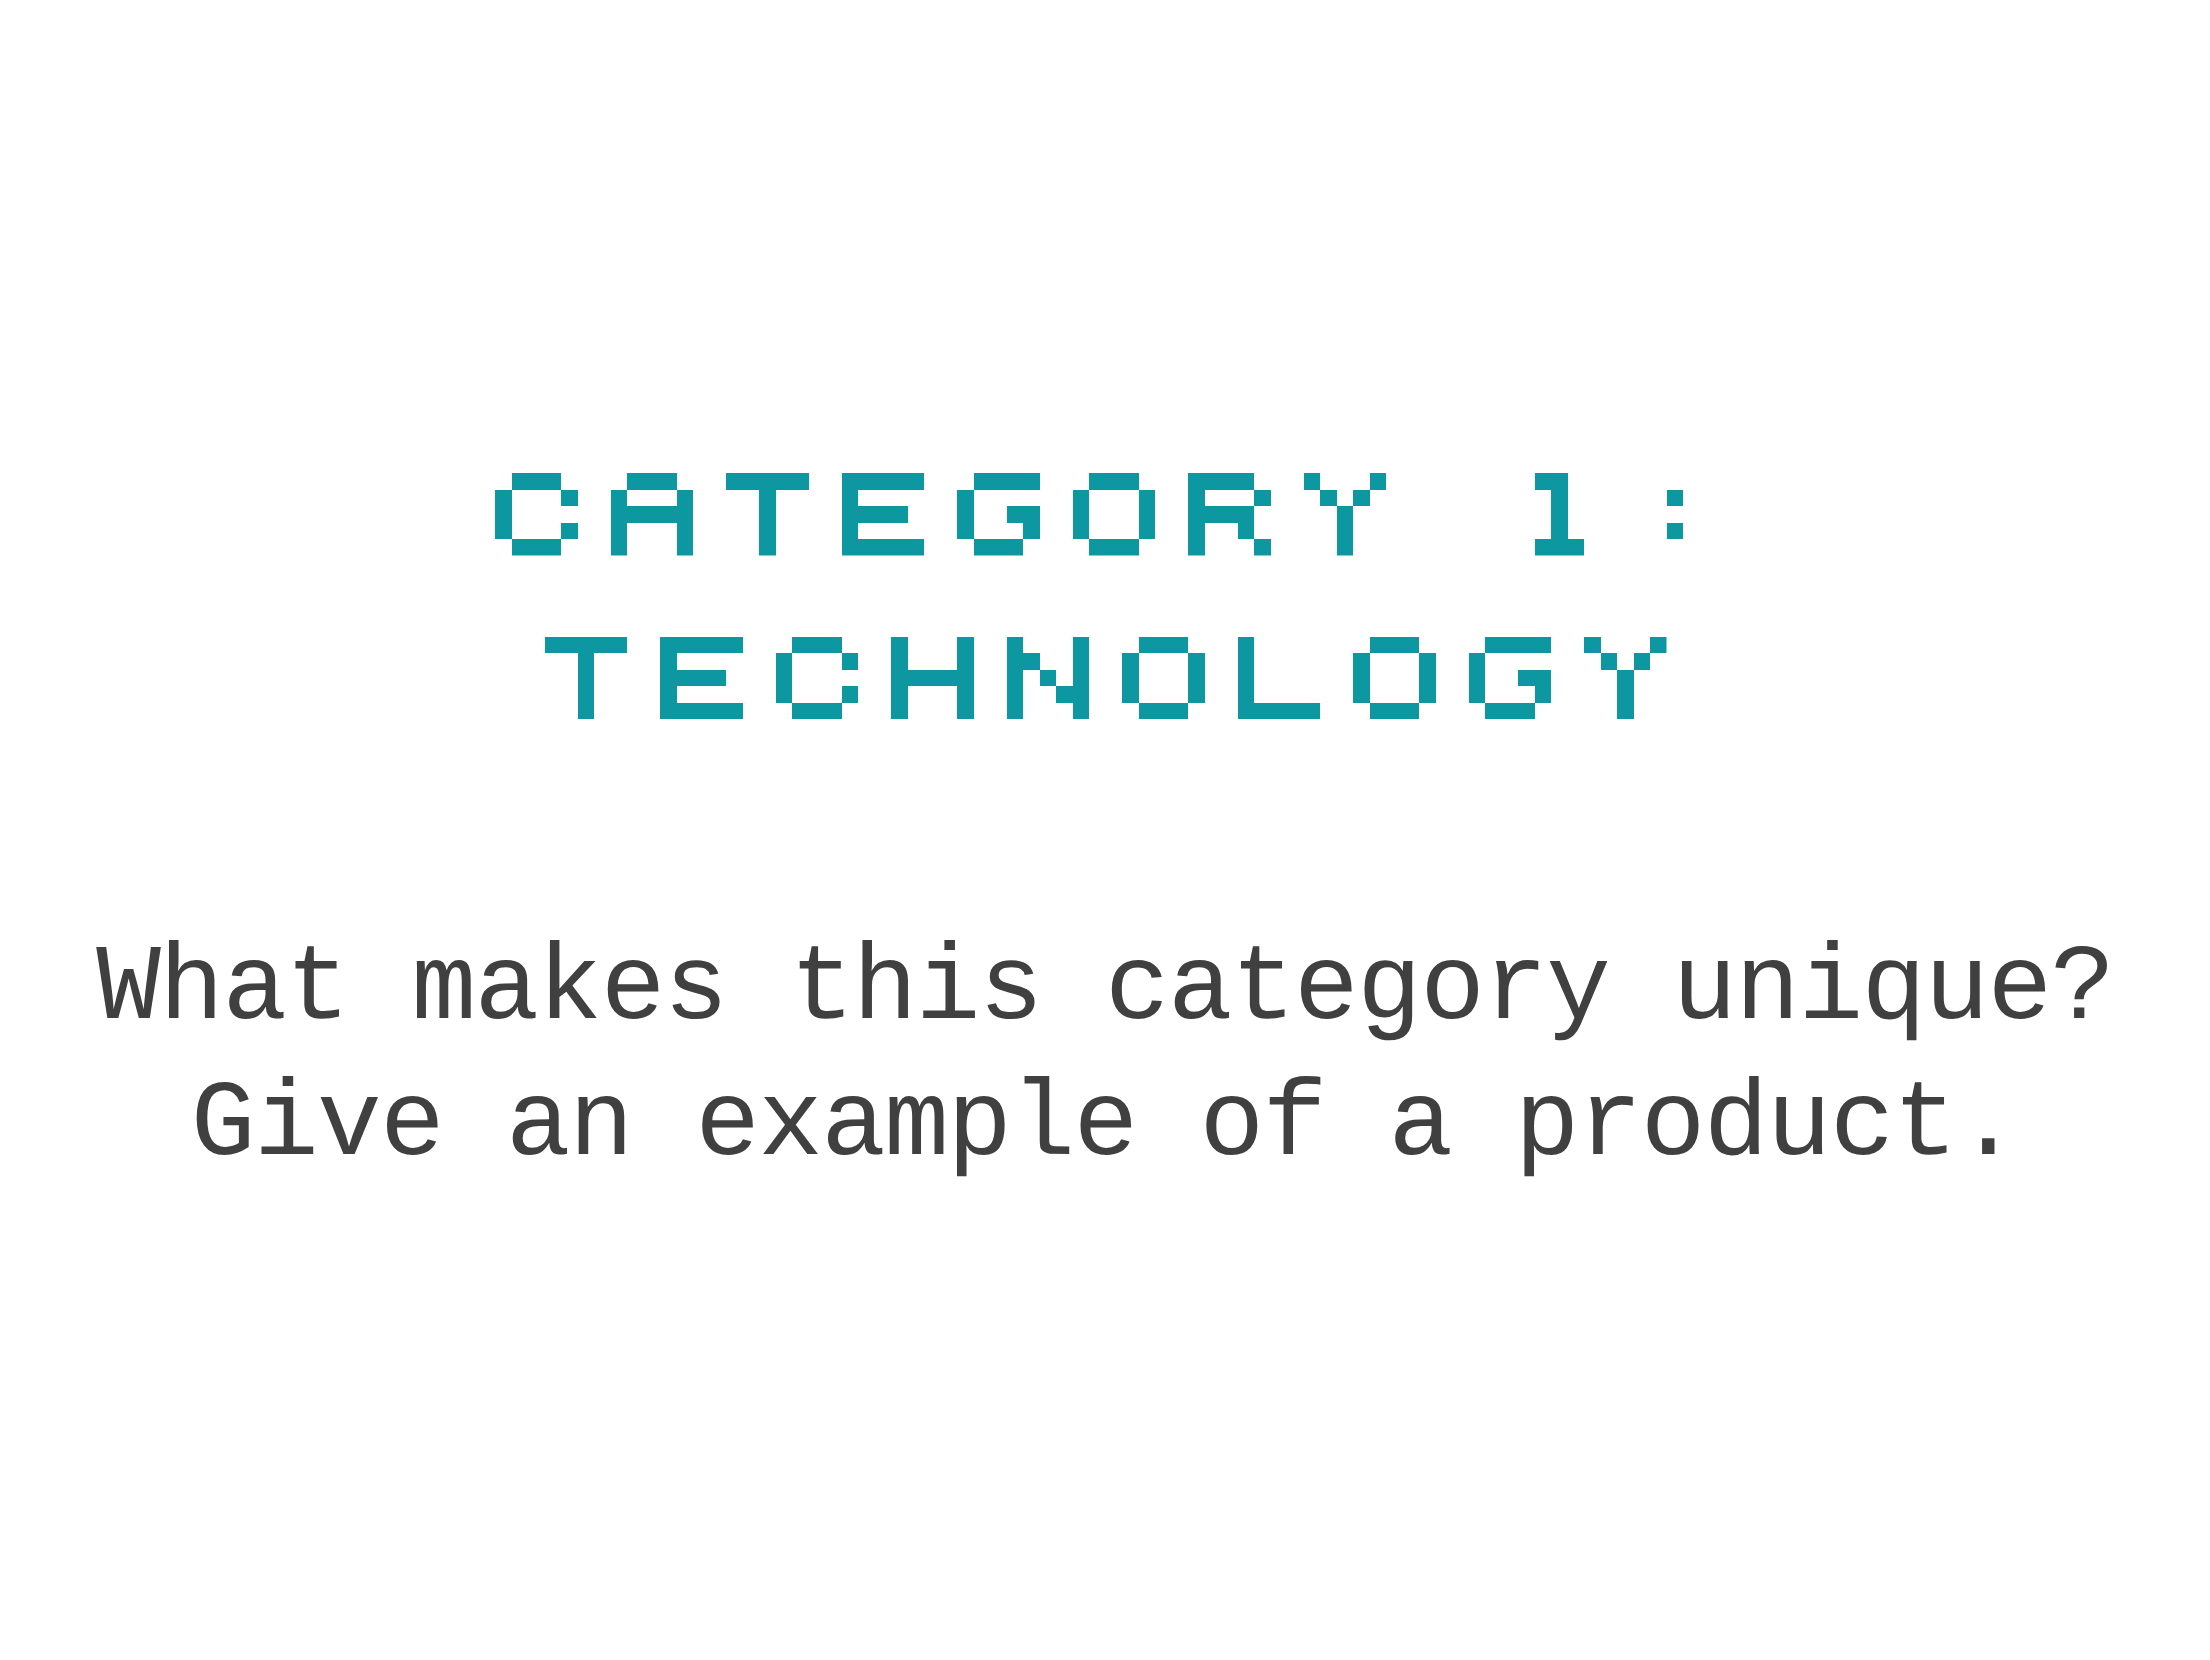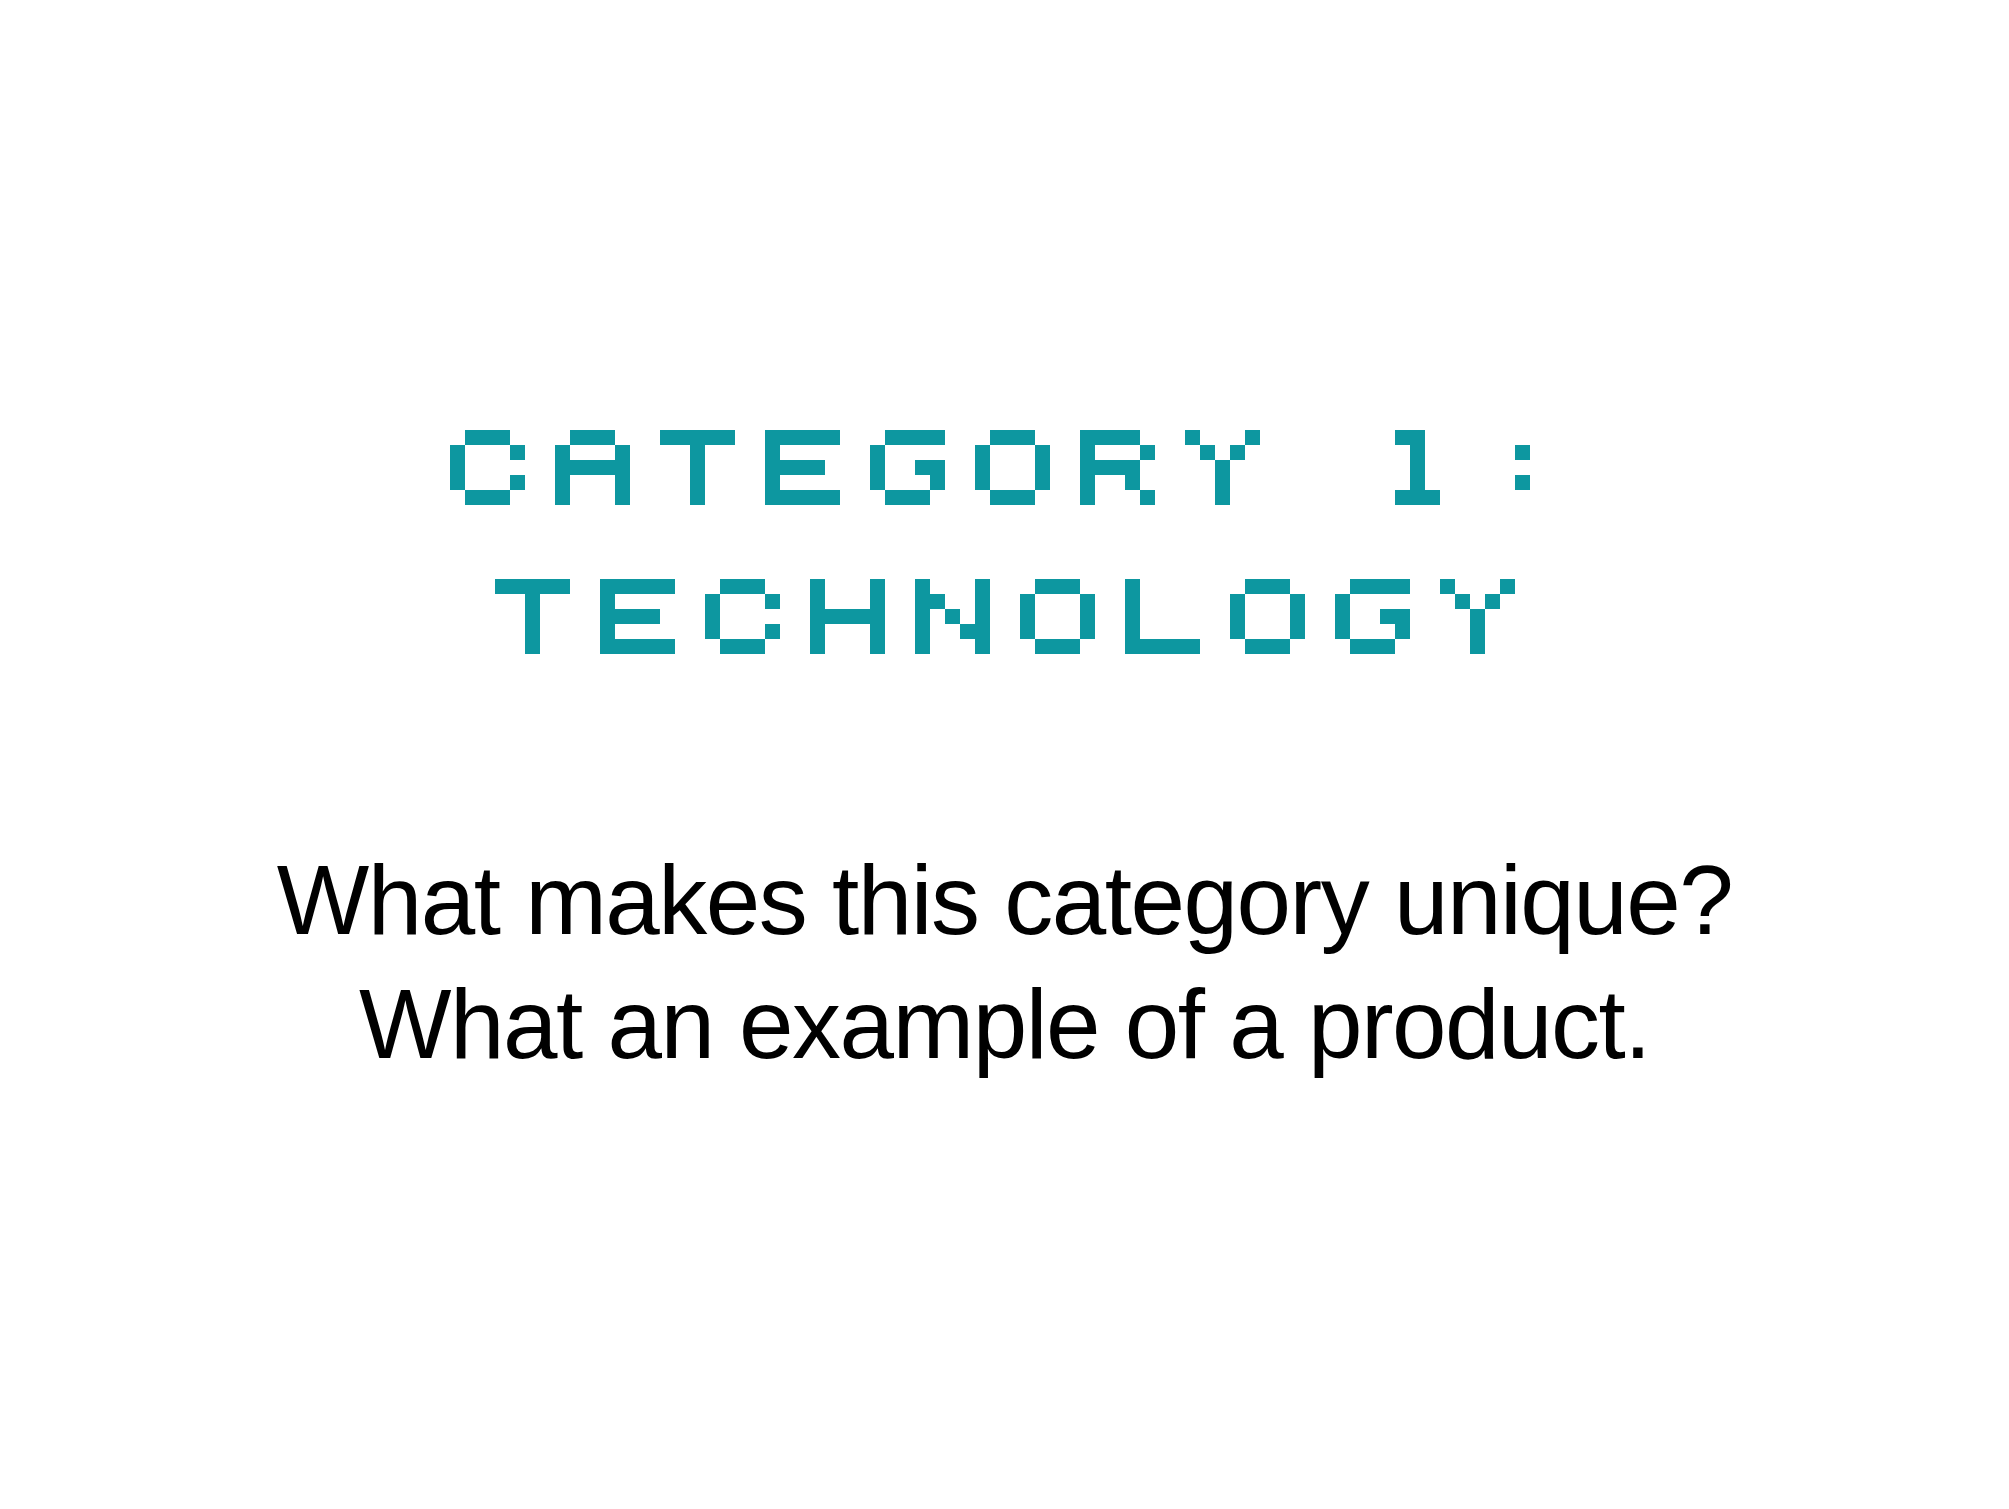--- a/index.html
+++ b/index.html
@@ -54,22 +54,22 @@
   #body-block {
     position: absolute;
     left: 0;
     right: 0;
     top: 838px;
     text-align: center;
   }
 
   .body-line {
     display: block;
-    color: #000000;
-    font-family: Liberation Sans, sans-serif;
+    color: #404040;
+    font-family: Liberation Mono, monospace;
     font-size: 98px;
     font-weight: 500;
     letter-spacing: -1.5px;
     line-height: 124px;
     white-space: nowrap;
   }
 </style>
 </head>
 <body>
 
@@ -302,16 +302,16 @@
           <rect x="990" y="15" width="15" height="15" fill="#0D97A0"></rect>
           <rect x="975" y="30" width="15" height="15" fill="#0D97A0"></rect>
           <rect x="975" y="45" width="15" height="15" fill="#0D97A0"></rect>
           <rect x="975" y="60" width="15" height="15" fill="#0D97A0"></rect>
         </svg>
       </div>
   </div>
 
   <div id="body-block">
     <span class="body-line">What makes this category unique?</span>
-    <span class="body-line">What an example of a product.</span>
+    <span class="body-line">Give an example of a product.</span>
   </div>
 
 </div>
 
 </body></html>

